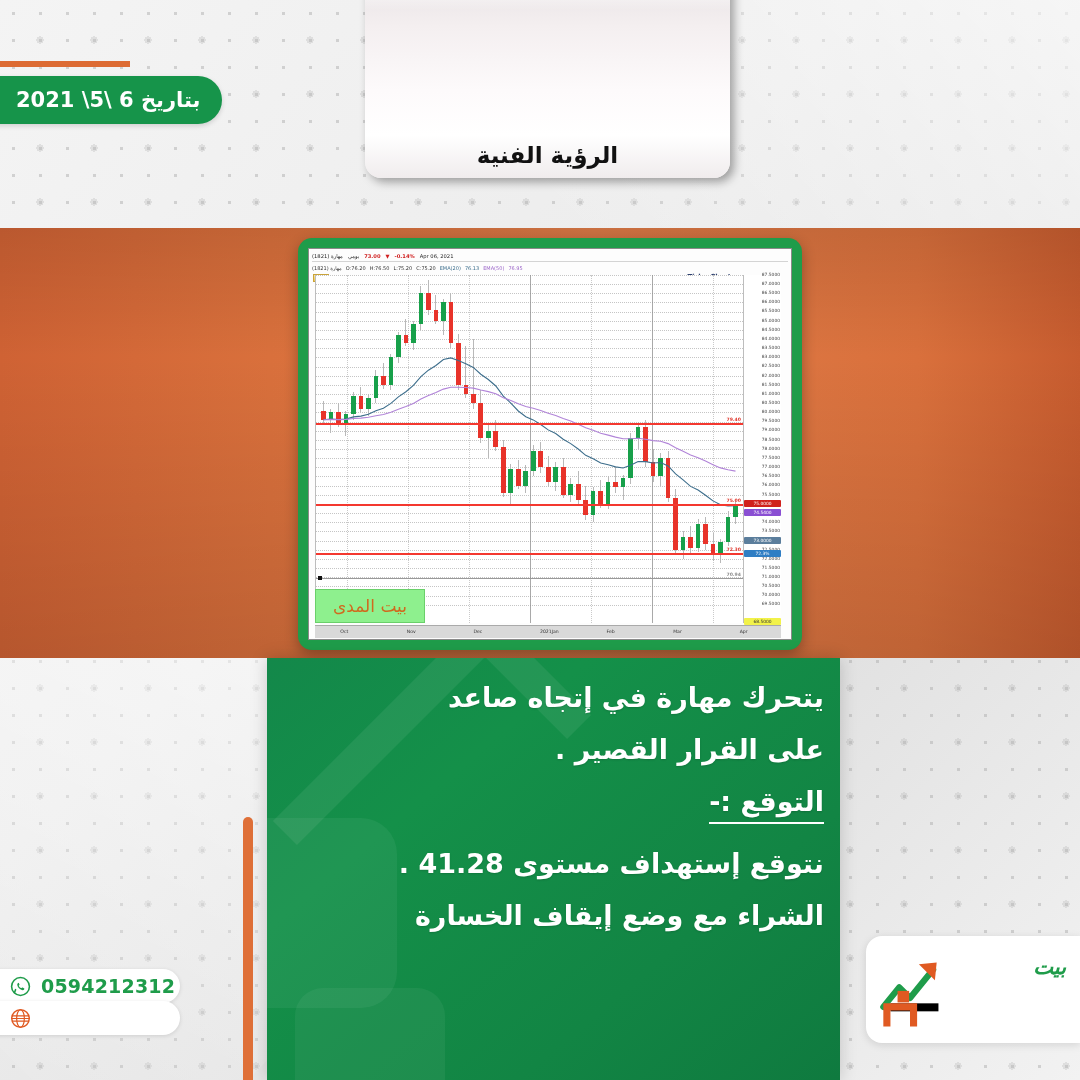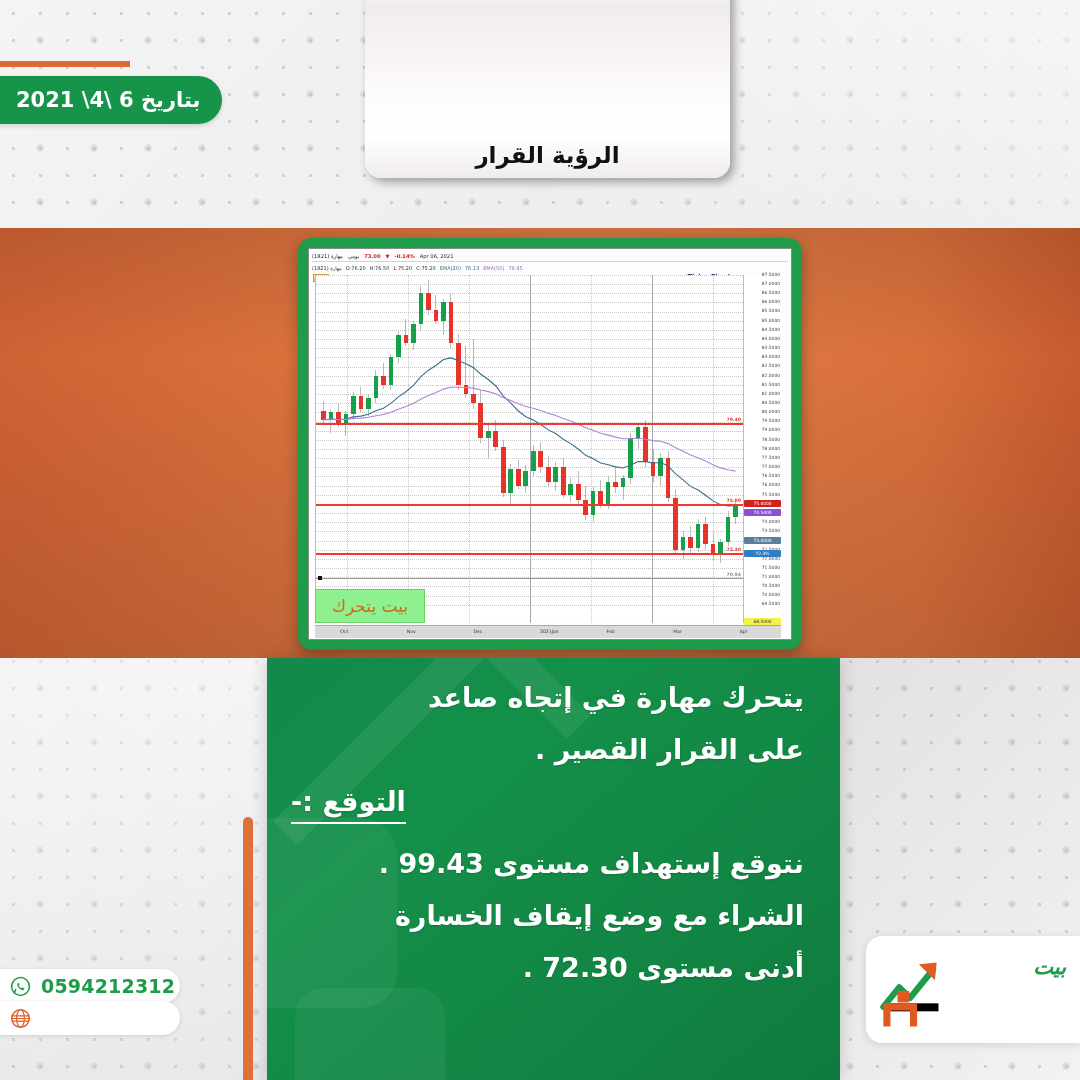--- a/index.html
+++ b/index.html
@@ -219,36 +219,36 @@
     position:absolute; left:-60px; top:160px;
     width:190px; height:190px; border-radius:36px;
     background:rgba(255,255,255,.055);
   }
   .gp-round2{
     position:absolute; left:28px; top:330px;
     width:150px; height:150px; border-radius:28px;
     background:rgba(255,255,255,.05);
   }
   .gp-text{
-    position:absolute; right:36px; top:26px; left:24px;
+    position:absolute; right:16px; top:26px; left:24px;
     direction:rtl; text-align:right;
     color:#fff;
   }
   .gp-line{
     font-size:27px; font-weight:bold; line-height:1;
     margin-bottom:25px; white-space:nowrap;
     text-shadow:0 1px 2px rgba(0,0,0,.15);
   }
   .gp-line.underlined{
     display:inline-block;
     border-bottom:2.5px solid #ffffff;
     padding-bottom:7px;
     margin-bottom:26px;
   }
-  .gp-lblrow{ text-align:left; }
+  .gp-lblrow{ text-align:right; }
 
   
   .v-accent{
     position:absolute; left:243px; top:817px;
     width:10px; height:263px;
     background:#df7038;
     border-radius:5px 5px 0 0;
   }
 
   
@@ -296,26 +296,26 @@
 
   <div class="bg-base"></div>
   <div class="bg-dots"></div>
   <div class="bg-dots2"></div>
   <div class="bg-diag"></div>
   <div class="bg-diag2"></div>
 
   <div class="top-rule"></div>
 
   <div class="date-badge">
-    <span>بتاريخ 6 \4\ 2021</span>
+    <span>بتاريخ 6 \5\ 2021</span>
   </div>
 
   <div class="title-card">
     <div class="sheen"></div>
-    <div class="title-sub">الرؤية القرار</div>
+    <div class="title-sub">الرؤية الفنية</div>
   </div>
 
   <div class="orange-band">
     <div class="shade"></div>
   </div>
 
   <div class="chart-card">
     <div class="chart-inner">
 
       <div class="ch-head1">
@@ -562,40 +562,39 @@
       <div class="xaxis" id="xaxis">
           <div class="xtick" style="left: 25.2857px;">Oct</div>
           <div class="xtick" style="left: 91.8571px;">Nov</div>
           <div class="xtick" style="left: 158.429px;">Dec</div>
           <div class="xtick" style="left: 225px;">2021Jan</div>
           <div class="xtick" style="left: 291.571px;">Feb</div>
           <div class="xtick" style="left: 358.143px;">Mar</div>
           <div class="xtick" style="left: 424.714px;">Apr</div>
         </div>
 
-      <div class="wm">بيت يتحرك</div>
+      <div class="wm">بيت المدى</div>
     </div>
   </div>
 
   <div class="v-accent"></div>
 
   <div class="green-panel">
     <div class="gp-chevron"></div>
     <div class="gp-round1"></div>
     <div class="gp-round2"></div>
 
     <div class="gp-text">
       <div class="gp-line">يتحرك مهارة في إتجاه صاعد</div>
       <div class="gp-line">على القرار القصير .</div>
       <div class="gp-lblrow">
         <span class="gp-line underlined">التوقع :-</span>
       </div>
-      <div class="gp-line">نتوقع إستهداف مستوى 99.43 .</div>
+      <div class="gp-line">نتوقع إستهداف مستوى 41.28 .</div>
       <div class="gp-line">الشراء مع وضع إيقاف الخسارة</div>
-      <div class="gp-line">أدنى مستوى 72.30 .</div>
     </div>
   </div>
 
   <div class="contact phone">
     <span class="ic">
       <svg viewBox="0 0 24 24" width="21" height="21">
         <circle cx="12" cy="12" r="10.2" fill="none" stroke="#1f9c4a" stroke-width="1.8"></circle>
         <path d="M9.4 7.6c.3 0 .5.1.7.5l.7 1.5c.1.3.1.5-.1.7l-.5.6c-.2.2-.2.4 0 .7.5.9 1.3 1.7 2.2 2.2.3.2.5.2.7 0l.6-.5c.2-.2.4-.2.7-.1l1.5.7c.4.2.5.4.5.7 0 .9-.8 1.6-1.7 1.6-2.9 0-6.4-3.5-6.4-6.4 0-.9.7-1.7 1.6-1.7z" fill="#1f9c4a"></path>
         <path d="M5.2 18.8l1.2-3.2" stroke="#1f9c4a" stroke-width="1.8" fill="none" stroke-linecap="round"></path>
       </svg>

